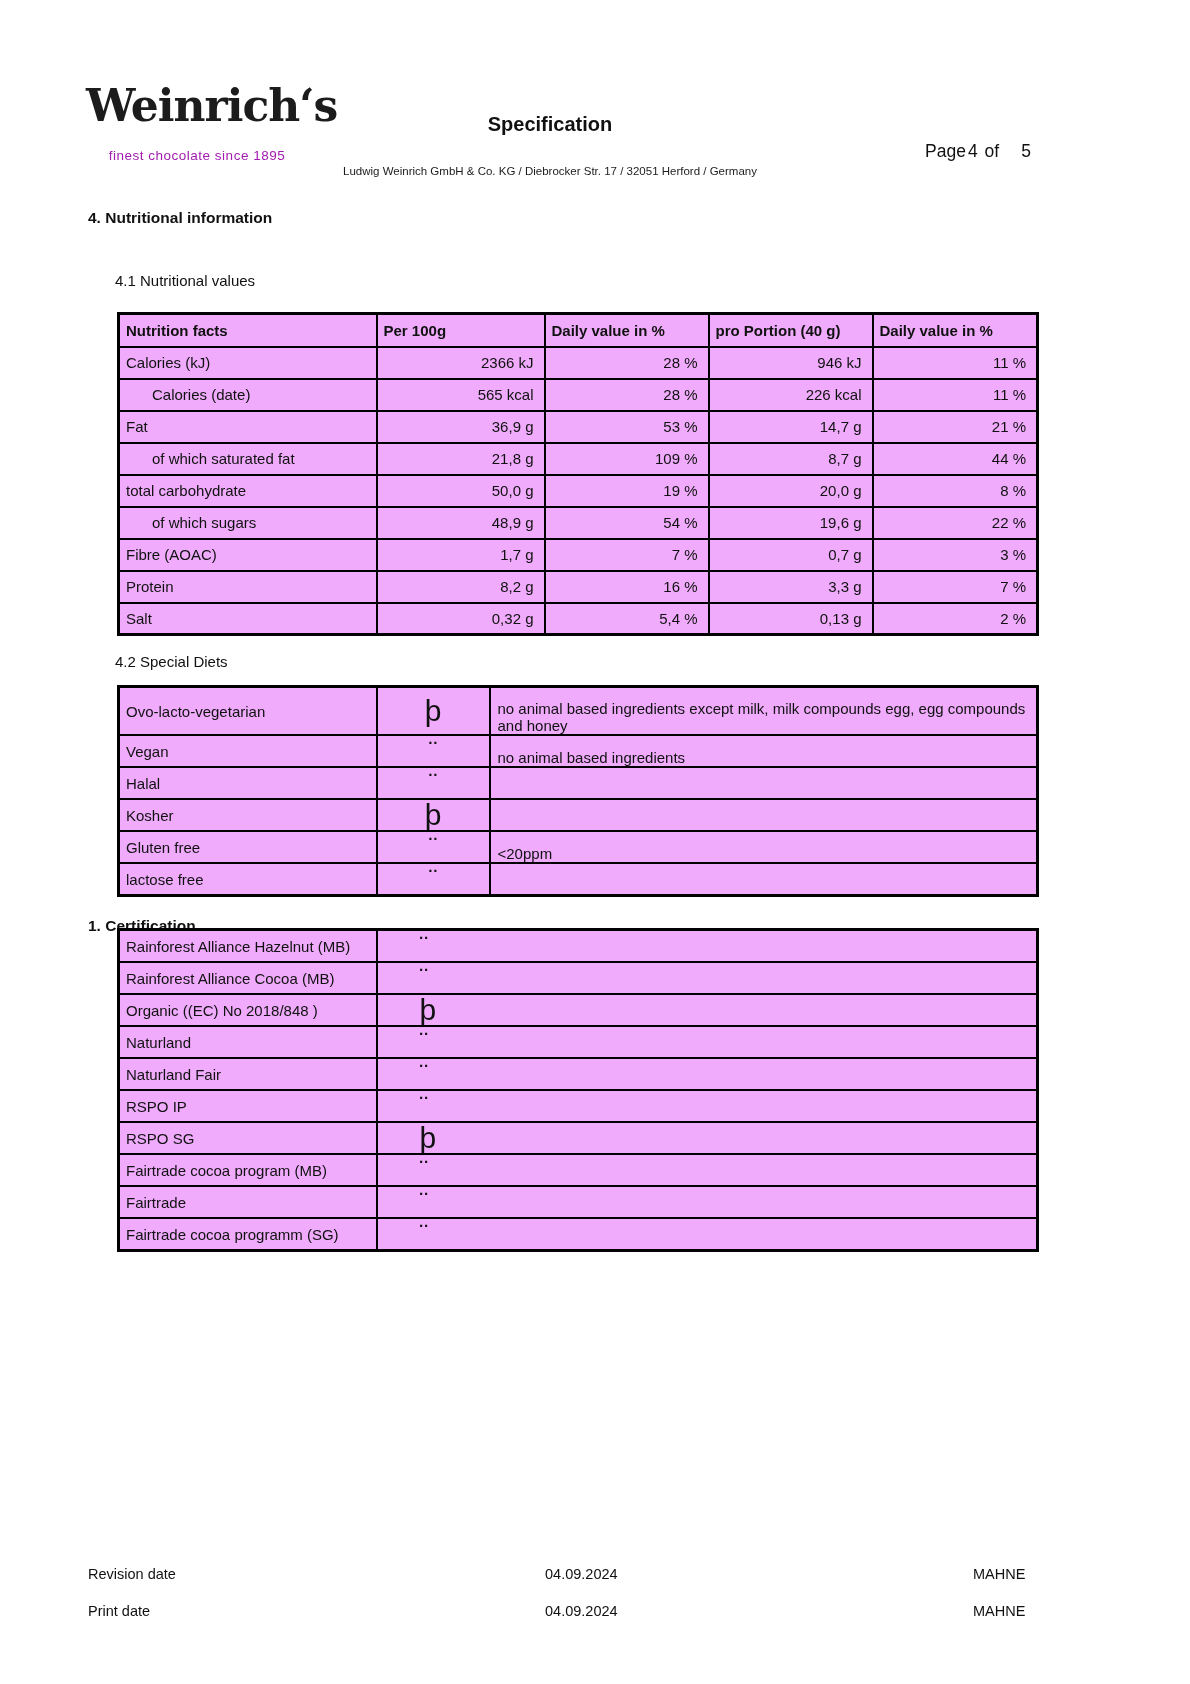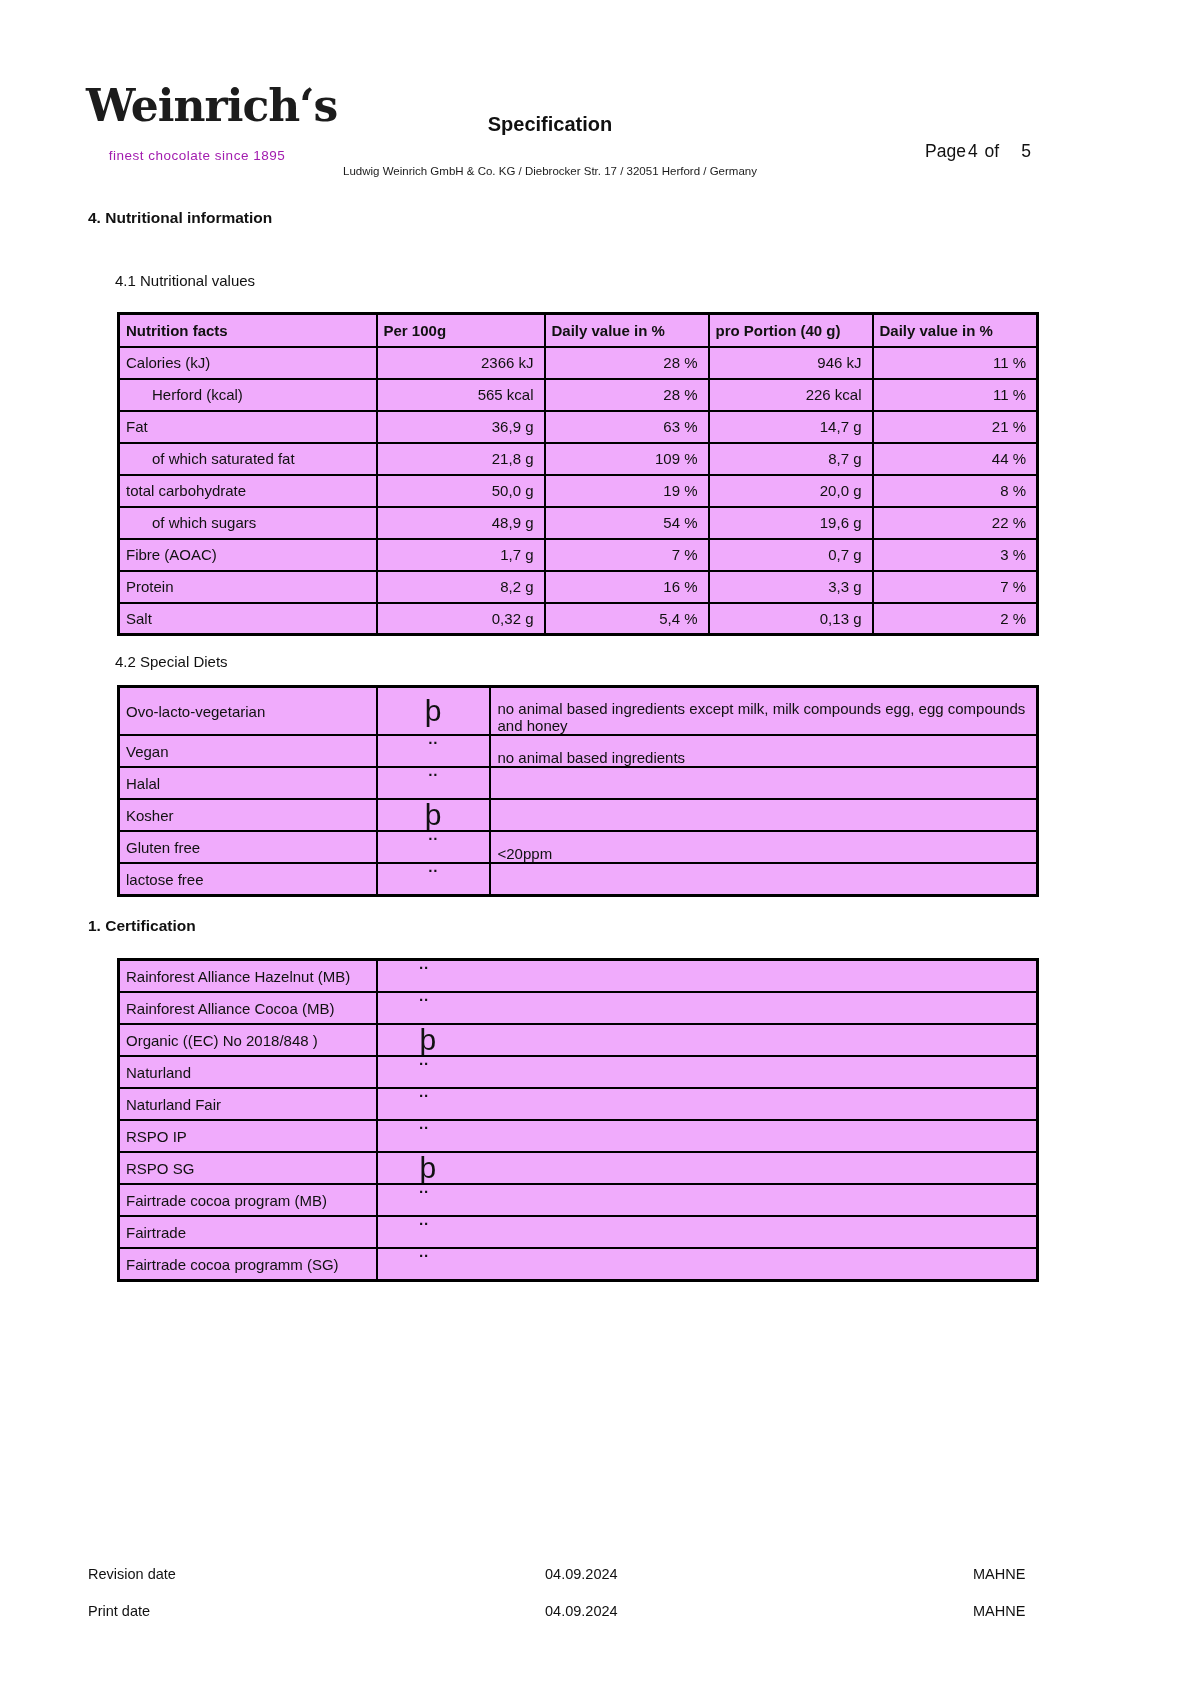--- a/index.html
+++ b/index.html
@@ -88,30 +88,30 @@
       <th>Daily value in %</th>
     </tr>
     <tr>
       <td class="lbl">Calories (kJ)</td>
       <td class="num">2366 kJ</td>
       <td class="num">28 %</td>
       <td class="num">946 kJ</td>
       <td class="num">11 %</td>
     </tr>
     <tr>
-      <td class="lbl ind">Herford (kcal)</td>
+      <td class="lbl ind">Calories (date)</td>
       <td class="num">565 kcal</td>
       <td class="num">28 %</td>
       <td class="num">226 kcal</td>
       <td class="num">11 %</td>
     </tr>
     <tr>
       <td class="lbl">Fat</td>
       <td class="num">36,9 g</td>
-      <td class="num">63 %</td>
+      <td class="num">53 %</td>
       <td class="num">14,7 g</td>
       <td class="num">21 %</td>
     </tr>
     <tr>
       <td class="lbl ind">of which saturated fat</td>
       <td class="num">21,8 g</td>
       <td class="num">109 %</td>
       <td class="num">8,7 g</td>
       <td class="num">44 %</td>
     </tr>
@@ -190,21 +190,21 @@
     <tr>
       <td class="lbl">lactose free</td>
       <td class="sym unchk">¨</td>
       <td class="note"></td>
     </tr>
   </tbody>
     </table>
 
   <div class="abs h-bold" style="left:88px; top:917px;">1. Certification</div>
 
-  <table class="abs datatable" style="left:117px; top:958px; width:919px;">
+  <table class="abs datatable" style="left:117px; top:928px; width:919px;">
     <colgroup>
         <col style="width:258px">
         <col style="width:661px">
       </colgroup>
     <tbody>
         <tr>
       <td class="lbl">Rainforest Alliance Hazelnut (MB)</td>
       <td class="symL unchk">¨</td>
     </tr>
     <tr>

